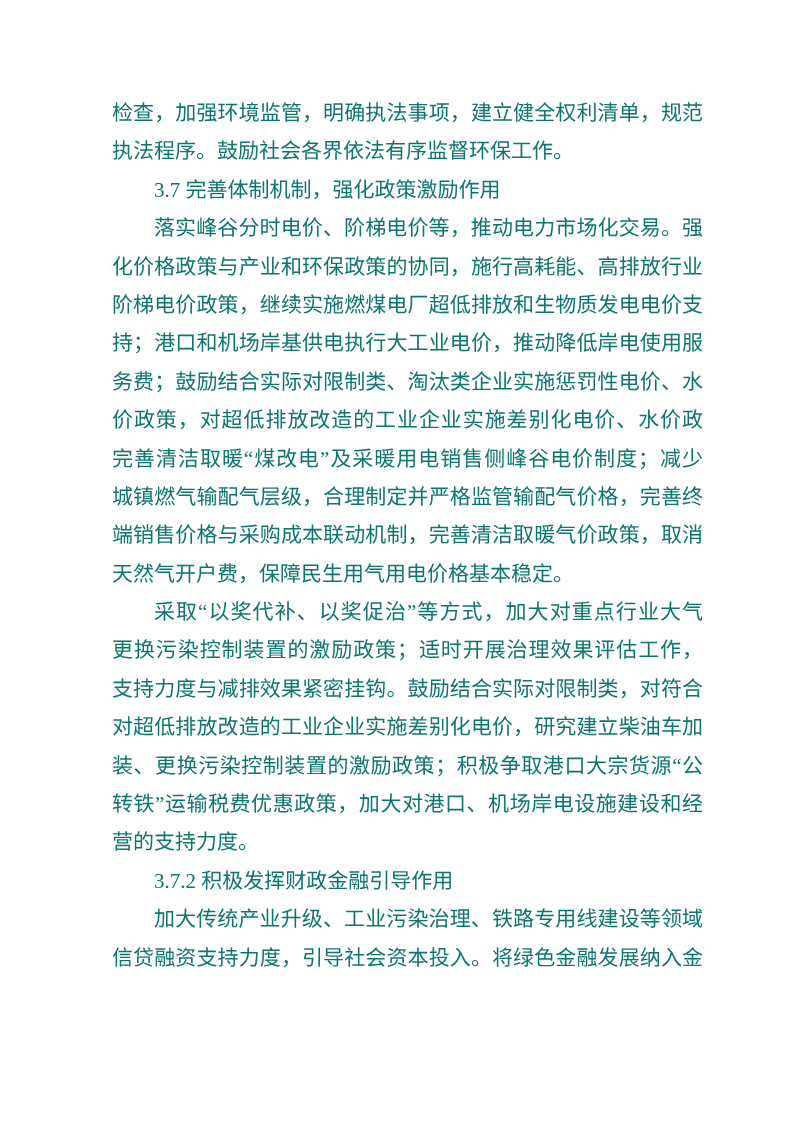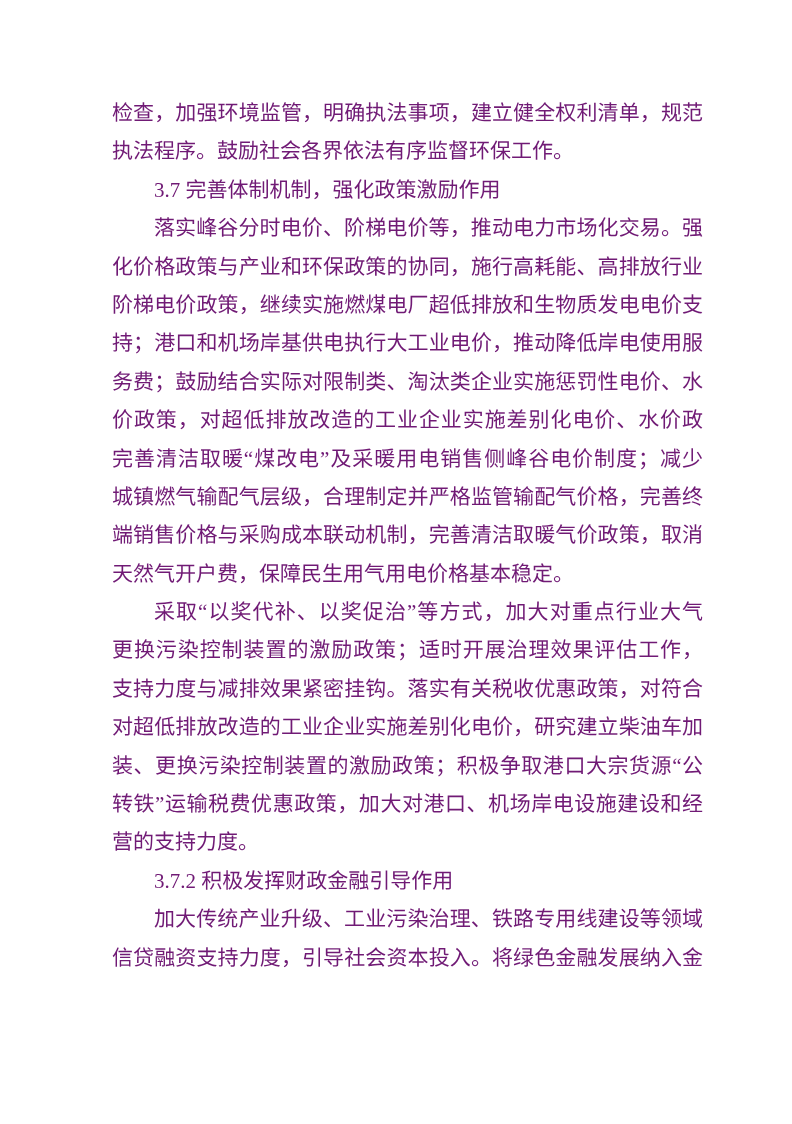--- a/index.html
+++ b/index.html
@@ -22,21 +22,21 @@
   }
   .line {
     height: 38.4px;
     line-height: 38.4px;
     font-size: 21px;
     letter-spacing: 0;
     white-space: normal;
     overflow: hidden;
     text-align: justify;
     text-align-last: justify;
-    color: #701a75;
+    color: #0f766e;
   }
   .line.no-justify { text-align: right; text-align-last: left; }
   .line.indent { text-indent: 42px; }
   .line.bold { font-weight: 400; }
 </style>
 </head>
 <body>
 
 <div class="page">
   <div class="text-content">
@@ -48,21 +48,21 @@
       <div class="line">阶梯电价政策，继续实施燃煤电厂超低排放和生物质发电电价支</div>
       <div class="line">持；港口和机场岸基供电执行大工业电价，推动降低岸电使用服</div>
       <div class="line">务费；鼓励结合实际对限制类、淘汰类企业实施惩罚性电价、水</div>
       <div class="line">价政策，对超低排放改造的工业企业实施差别化电价、水价政策。</div>
       <div class="line">完善清洁取暖“煤改电”及采暖用电销售侧峰谷电价制度；减少</div>
       <div class="line">城镇燃气输配气层级，合理制定并严格监管输配气价格，完善终</div>
       <div class="line">端销售价格与采购成本联动机制，完善清洁取暖气价政策，取消</div>
       <div class="line no-justify">天然气开户费，保障民生用气用电价格基本稳定。</div>
       <div class="line indent">采取“以奖代补、以奖促治”等方式，加大对重点行业大气</div>
       <div class="line">更换污染控制装置的激励政策；适时开展治理效果评估工作，</div>
-      <div class="line">支持力度与减排效果紧密挂钩。落实有关税收优惠政策，对符合</div>
+      <div class="line">支持力度与减排效果紧密挂钩。鼓励结合实际对限制类，对符合</div>
       <div class="line">对超低排放改造的工业企业实施差别化电价，研究建立柴油车加</div>
       <div class="line">装、更换污染控制装置的激励政策；积极争取港口大宗货源“公</div>
       <div class="line">转铁”运输税费优惠政策，加大对港口、机场岸电设施建设和经</div>
       <div class="line no-justify">营的支持力度。</div>
       <div class="line no-justify indent bold">3.7.2 积极发挥财政金融引导作用</div>
       <div class="line indent">加大传统产业升级、工业污染治理、铁路专用线建设等领域</div>
       <div class="line">信贷融资支持力度，引导社会资本投入。将绿色金融发展纳入金</div>
     </div>
 </div>
 

